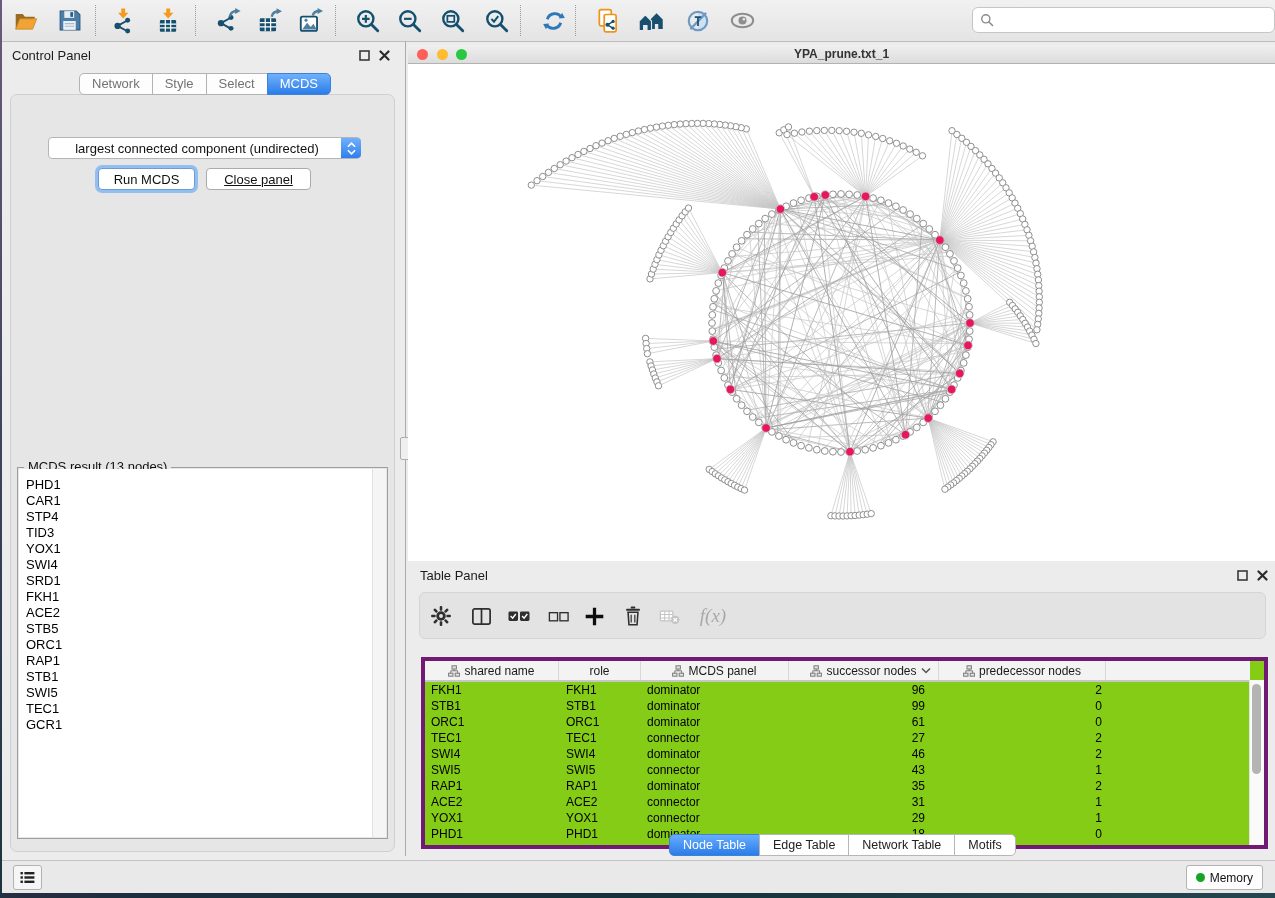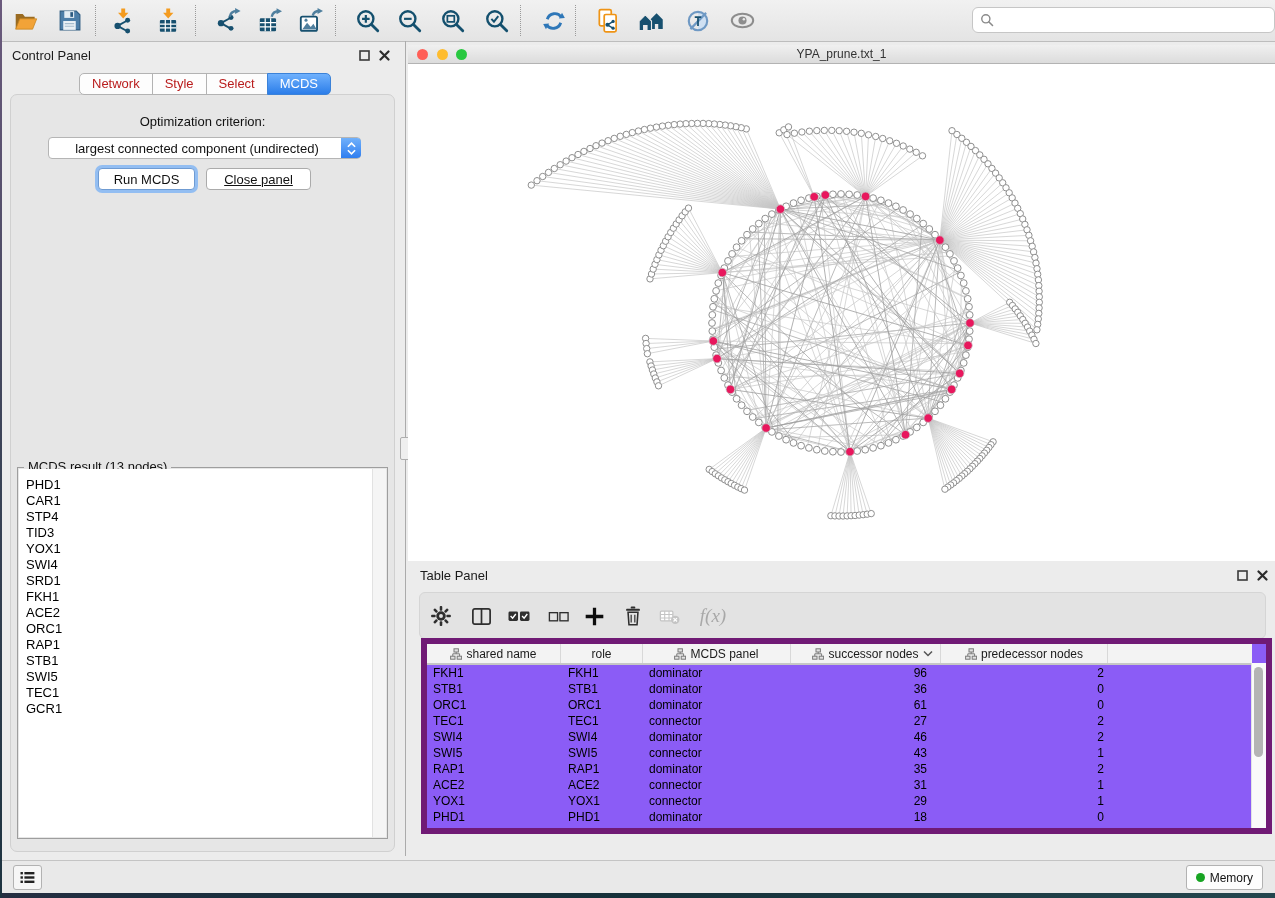--- a/index.html
+++ b/index.html
@@ -14,21 +14,21 @@
   .tbi{position:absolute;top:7px;width:27px;height:27px;display:flex;align-items:center;justify-content:center;}
   .tbsep{position:absolute;top:5px;height:31px;width:0;border-left:1px dotted #9a9a9a;}
   .searchbox{position:absolute;left:970px;top:7px;width:294px;height:24px;background:#fff;
              border:1px solid #c6c6c6;border-radius:6px;display:flex;align-items:center;padding-left:7px;}
   .searchbox input{border:none;outline:none;flex:1;font-size:12px;background:transparent;margin-left:5px;}
 
   
   .cp-header{position:absolute;left:10px;top:48px;font-size:13px;color:#1b1b1b;}
   .win-btns{position:absolute;display:flex;gap:9px;align-items:center;}
   .cp-tabs{position:absolute;left:78px;top:73px;display:flex;z-index:3;}
-  .cp-tab{height:20px;line-height:20px;text-align:center;font-size:13px;color:#b91c1c;background:#fdfdfd;
+  .cp-tab{height:20px;line-height:20px;text-align:center;font-size:13px;color:#737373;background:#fdfdfd;
           border:1px solid #b3b3b3;margin-left:-1px;padding:0 12px;}
   .cp-tab.first{border-radius:5px 0 0 5px;}
   .cp-tab.last{border-radius:0 5px 5px 0;}
   .cp-tab.sel{background:linear-gradient(#6fb1fd,#2b7de9);color:#fff;border-color:#3b82d8;}
   .cp-content{position:absolute;left:8px;top:94px;width:383px;height:756px;background:#e6e6e6;
               border:1px solid #d0d0d0;border-radius:7px;}
   .opt-label{position:absolute;left:0;right:0;top:19px;text-align:center;font-size:13px;color:#111;}
   .dropdown{position:absolute;left:37px;top:42px;width:311px;height:20px;background:#fff;
             border:1px solid #b5b5b5;border-radius:4px;display:flex;align-items:center;}
   .dropdown .dtext{flex:1;text-align:center;font-size:13px;color:#111;padding-left:4px;}
@@ -44,32 +44,32 @@
   .mcds-list .li{font-size:13px;line-height:16px;padding-left:7px;color:#000;}
   .list-sb{position:absolute;top:1px;right:1px;bottom:1px;width:13px;background:#f5f5f5;border-left:1px solid #e2e2e2;}
 
   
   .v-split{position:absolute;left:403px;top:41px;bottom:37px;width:1px;background:#ababab;}
   .v-grip{position:absolute;left:398px;top:437px;width:9px;height:21px;background:#efefef;
           border:1px solid #aeaeae;border-radius:2px;}
 
   
   .net-title{position:absolute;left:406px;top:45px;right:0;height:18px;
-             background:linear-gradient(#f0f0f0,#dcdcdc);border-bottom:1px solid #b3b3b3;}
+             background:linear-gradient(#f0f0f0,#dcdcdc);border-bottom:1px solid #b3b3b3;font-weight:bold;}
   .net-title .title{position:absolute;left:0;right:0;top:2px;text-align:center;font-size:12px;color:#333;}
   .traffic{position:absolute;top:4px;width:11px;height:11px;border-radius:50%;}
   .net-canvas{position:absolute;left:406px;top:64px;width:869px;height:497px;background:#fff;}
 
   
   .tp-header{position:absolute;left:418px;top:568px;font-size:13px;color:#1b1b1b;}
   .tp-toolbar{position:absolute;left:417px;top:592px;width:845px;height:45px;background:#e3e3e3;
               border:1px solid #d5d5d5;border-radius:6px;}
   .tpi{position:absolute;top:10px;width:26px;height:26px;display:flex;align-items:center;justify-content:center;}
   .fx{font-family:"Liberation Serif",serif;font-style:italic;font-size:19px;color:#a8a8a8;}
-  .ntable{position:absolute;left:419px;top:638px;width:839px;height:184px;background:#8b5cf6;border:6px solid #701a75;}
+  .ntable{position:absolute;left:419px;top:657px;width:839px;height:184px;background:#84cc16;border:4px solid #701a75;}
   .thead{position:absolute;left:0;top:0;right:14px;height:19px;background:#f3f3f3;display:flex;
          border-bottom:2px solid #c6c6c6;}
   .th{display:flex;align-items:center;justify-content:center;gap:4px;font-size:12px;color:#1a1a1a;
       border-right:1px solid #d8d8d8;box-sizing:border-box;position:relative;}
   .c1{width:134px;} .c2{width:82px;} .c3{width:148px;} .c4{width:150px;} .c5{width:167px;} .c6{flex:1;border-right:none;}
   .tbody{position:absolute;left:0;top:21px;right:14px;bottom:0;overflow:hidden;}
   .trow{display:flex;height:16px;align-items:center;}
   .tc{font-size:12px;color:#000;box-sizing:border-box;}
   .tc.c1{padding-left:6px;} .tc.c2{padding-left:7px;} .tc.c3{padding-left:6px;}
   .tc.c4{text-align:right;padding-right:14px;} .tc.c5{text-align:right;padding-right:4px;}
@@ -255,21 +255,20 @@
   </div>
 
   <div class="cp-tabs">
     <div class="cp-tab first">Network</div>
     <div class="cp-tab">Style</div>
     <div class="cp-tab">Select</div>
     <div class="cp-tab sel last">MCDS</div>
   </div>
 
   <div class="cp-content">
-    <div class="opt-label">Optimization criterion:</div>
     <div class="dropdown">
       <div class="dtext">largest connected component (undirected)</div>
       <div class="dstep">
         <svg width="9" height="6" viewBox="0 0 10 6">
             <path d="M1 5 L5 1 L9 5" fill="none" stroke="#fff" stroke-width="1.8"></path>
           </svg>
         <svg width="9" height="6" viewBox="0 0 10 6">
             <path d="M1 1 L5 5 L9 1" fill="none" stroke="#fff" stroke-width="1.8"></path>
           </svg>
       </div>
@@ -282,20 +281,21 @@
       <div class="mcds-list">
           <div class="li">PHD1</div>
           <div class="li">CAR1</div>
           <div class="li">STP4</div>
           <div class="li">TID3</div>
           <div class="li">YOX1</div>
           <div class="li">SWI4</div>
           <div class="li">SRD1</div>
           <div class="li">FKH1</div>
           <div class="li">ACE2</div>
+          <div class="li">STB5</div>
           <div class="li">ORC1</div>
           <div class="li">RAP1</div>
           <div class="li">STB1</div>
           <div class="li">SWI5</div>
           <div class="li">TEC1</div>
           <div class="li">GCR1</div>
         </div>
       <div class="list-sb"></div>
     </div>
   </div>
@@ -1154,21 +1154,21 @@
           <div class="tc c1">FKH1</div>
           <div class="tc c2">FKH1</div>
           <div class="tc c3">dominator</div>
           <div class="tc c4">96</div>
           <div class="tc c5">2</div>
         </div>
         <div class="trow">
           <div class="tc c1">STB1</div>
           <div class="tc c2">STB1</div>
           <div class="tc c3">dominator</div>
-          <div class="tc c4">36</div>
+          <div class="tc c4">99</div>
           <div class="tc c5">0</div>
         </div>
         <div class="trow">
           <div class="tc c1">ORC1</div>
           <div class="tc c2">ORC1</div>
           <div class="tc c3">dominator</div>
           <div class="tc c4">61</div>
           <div class="tc c5">0</div>
         </div>
         <div class="trow">
@@ -1219,20 +1219,26 @@
           <div class="tc c3">dominator</div>
           <div class="tc c4">18</div>
           <div class="tc c5">0</div>
         </div>
       </div>
     <div class="tbl-sb">
       <div class="tbl-thumb"></div>
     </div>
   </div>
 
+  <div class="bottom-tabs">
+    <div class="btab sel first">Node Table</div>
+    <div class="btab">Edge Table</div>
+    <div class="btab">Network Table</div>
+    <div class="btab last">Motifs</div>
+  </div>
 
   <div class="statusbar">
     <div class="sb-left">
       <svg width="15" height="13" viewBox="0 0 15 13">
           <g fill="#222">
             <rect x="0.5" y="1" width="2.4" height="2.4"></rect>
             <rect x="4.4" y="1" width="10" height="2.4"></rect>
             <rect x="0.5" y="5.3" width="2.4" height="2.4"></rect>
             <rect x="4.4" y="5.3" width="10" height="2.4"></rect>
             <rect x="0.5" y="9.6" width="2.4" height="2.4"></rect>

